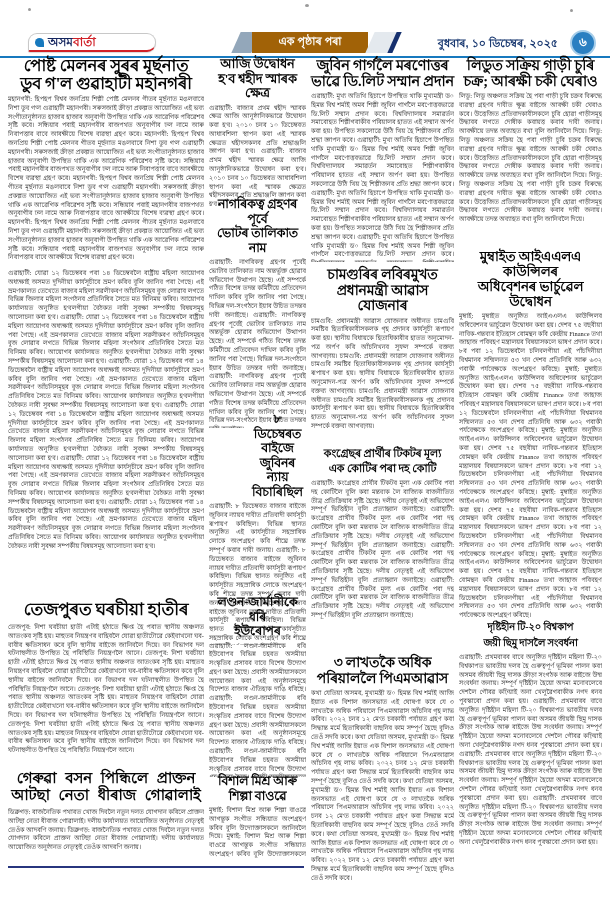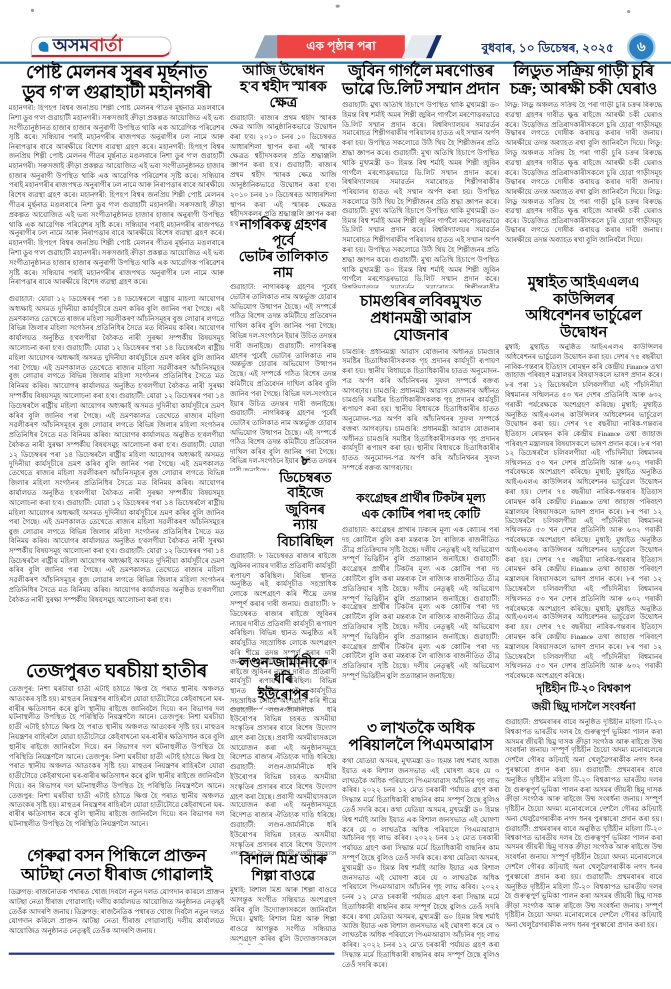--- a/index.html
+++ b/index.html
@@ -4,24 +4,24 @@
 <style>
   html,body{margin:0;padding:0;background:#f2f2f0;}
   .page{position:relative;width:610px;height:899px;background:#ffffff;overflow:hidden;
         font-family:"Liberation Serif", serif;color:#1a1a1a;}
   
   .masthead{position:absolute;left:0;top:30px;width:610px;height:26px;}
   .logo{position:absolute;left:28px;top:3px;width:128px;height:19px;background:#fff;
         border:1px solid #c8c8c8;border-radius:9px 9px 9px 2px;box-shadow:0 1px 1px rgba(0,0,0,.15);
         display:flex;align-items:center;padding:0 6px;box-sizing:border-box;border-bottom:2px solid #d12128;}
   .logo-ic{width:9px;height:9px;border-radius:50% 50% 0 50%;background:#1779be;margin-right:4px;flex:0 0 auto;}
-  .brand{font-weight:bold;font-size:16px;line-height:12px;white-space:nowrap;}
+  .brand{font-weight:bold;font-size:12px;line-height:12px;white-space:nowrap;}
   .brand .b1{color:#14255e;} .brand .b2{color:#d12128;}
   .banner-l{position:absolute;left:236px;top:2px;width:20px;height:21px;background:#93a7ba;transform:skewX(-24deg);}
-  .banner{position:absolute;left:252px;top:2px;width:116px;height:21px;background:#ef4444;color:#fff;
+  .banner{position:absolute;left:252px;top:2px;width:116px;height:21px;background:#a16207;color:#fff;
           font-family:"Liberation Sans", sans-serif;font-size:11px;font-weight:bold;
           display:flex;align-items:center;justify-content:center;text-align:center;}
   .banner-r{position:absolute;left:370px;top:2px;width:22px;height:21px;background:#e4e9ee;transform:skewX(-24deg);border-right:5px solid #16306e;}
   .dateline{position:absolute;right:52px;top:5px;font-family:"Liberation Sans", sans-serif;
             font-size:11px;font-weight:bold;color:#15356e;white-space:nowrap;}
   .pagenum{position:absolute;right:14px;top:0px;width:22px;height:22px;border-radius:50%;
            background:#2a7fc1;border:2px solid #a6cde9;color:#fff;font-weight:bold;font-size:12px;
            display:flex;align-items:center;justify-content:center;font-family:"Liberation Sans", sans-serif;}
   .rule-top{position:absolute;left:0;top:56px;width:610px;height:2px;background:#1779be;}
   .speck{position:absolute;background:#9a9a9a;border-radius:50%;}
@@ -65,21 +65,21 @@
   <article class="art" style="left:8px;top:266px;width:196px;">
     <p class="body" style="height:294px;margin-top:3px;">গুৱাহাটী: যোৱা ১২ ডিচেম্বৰৰ পৰা ১৪ ডিচেম্বৰলৈ ৰাষ্ট্ৰীয় মহিলা আয়োগৰ অধ্যক্ষাই অসমত দুদিনীয়া কাৰ্যসূচীৰে ভ্ৰমণ কৰিব বুলি জানিব পৰা গৈছে। এই ভ্ৰমণকালত তেখেতে ৰাজ্যৰ মহিলা সৱলীকৰণ আঁচনিসমূহৰ বুজ লোৱাৰ লগতে বিভিন্ন জিলাৰ মহিলা সংগঠনৰ প্ৰতিনিধিৰ সৈতে মত বিনিময় কৰিব। আয়োগৰ কাৰ্যালয়ত অনুষ্ঠিত হ'বলগীয়া বৈঠকত নাৰী সুৰক্ষা সম্পৰ্কীয় বিষয়সমূহ আলোচনা কৰা হ'ব। গুৱাহাটী: যোৱা ১২ ডিচেম্বৰৰ পৰা ১৪ ডিচেম্বৰলৈ ৰাষ্ট্ৰীয় মহিলা আয়োগৰ অধ্যক্ষাই অসমত দুদিনীয়া কাৰ্যসূচীৰে ভ্ৰমণ কৰিব বুলি জানিব পৰা গৈছে। এই ভ্ৰমণকালত তেখেতে ৰাজ্যৰ মহিলা সৱলীকৰণ আঁচনিসমূহৰ বুজ লোৱাৰ লগতে বিভিন্ন জিলাৰ মহিলা সংগঠনৰ প্ৰতিনিধিৰ সৈতে মত বিনিময় কৰিব। আয়োগৰ কাৰ্যালয়ত অনুষ্ঠিত হ'বলগীয়া বৈঠকত নাৰী সুৰক্ষা সম্পৰ্কীয় বিষয়সমূহ আলোচনা কৰা হ'ব। গুৱাহাটী: যোৱা ১২ ডিচেম্বৰৰ পৰা ১৪ ডিচেম্বৰলৈ ৰাষ্ট্ৰীয় মহিলা আয়োগৰ অধ্যক্ষাই অসমত দুদিনীয়া কাৰ্যসূচীৰে ভ্ৰমণ কৰিব বুলি জানিব পৰা গৈছে। এই ভ্ৰমণকালত তেখেতে ৰাজ্যৰ মহিলা সৱলীকৰণ আঁচনিসমূহৰ বুজ লোৱাৰ লগতে বিভিন্ন জিলাৰ মহিলা সংগঠনৰ প্ৰতিনিধিৰ সৈতে মত বিনিময় কৰিব। আয়োগৰ কাৰ্যালয়ত অনুষ্ঠিত হ'বলগীয়া বৈঠকত নাৰী সুৰক্ষা সম্পৰ্কীয় বিষয়সমূহ আলোচনা কৰা হ'ব। গুৱাহাটী: যোৱা ১২ ডিচেম্বৰৰ পৰা ১৪ ডিচেম্বৰলৈ ৰাষ্ট্ৰীয় মহিলা আয়োগৰ অধ্যক্ষাই অসমত দুদিনীয়া কাৰ্যসূচীৰে ভ্ৰমণ কৰিব বুলি জানিব পৰা গৈছে। এই ভ্ৰমণকালত তেখেতে ৰাজ্যৰ মহিলা সৱলীকৰণ আঁচনিসমূহৰ বুজ লোৱাৰ লগতে বিভিন্ন জিলাৰ মহিলা সংগঠনৰ প্ৰতিনিধিৰ সৈতে মত বিনিময় কৰিব। আয়োগৰ কাৰ্যালয়ত অনুষ্ঠিত হ'বলগীয়া বৈঠকত নাৰী সুৰক্ষা সম্পৰ্কীয় বিষয়সমূহ আলোচনা কৰা হ'ব। গুৱাহাটী: যোৱা ১২ ডিচেম্বৰৰ পৰা ১৪ ডিচেম্বৰলৈ ৰাষ্ট্ৰীয় মহিলা আয়োগৰ অধ্যক্ষাই অসমত দুদিনীয়া কাৰ্যসূচীৰে ভ্ৰমণ কৰিব বুলি জানিব পৰা গৈছে। এই ভ্ৰমণকালত তেখেতে ৰাজ্যৰ মহিলা সৱলীকৰণ আঁচনিসমূহৰ বুজ লোৱাৰ লগতে বিভিন্ন জিলাৰ মহিলা সংগঠনৰ প্ৰতিনিধিৰ সৈতে মত বিনিময় কৰিব। আয়োগৰ কাৰ্যালয়ত অনুষ্ঠিত হ'বলগীয়া বৈঠকত নাৰী সুৰক্ষা সম্পৰ্কীয় বিষয়সমূহ আলোচনা কৰা হ'ব। গুৱাহাটী: যোৱা ১২ ডিচেম্বৰৰ পৰা ১৪ ডিচেম্বৰলৈ ৰাষ্ট্ৰীয় মহিলা আয়োগৰ অধ্যক্ষাই অসমত দুদিনীয়া কাৰ্যসূচীৰে ভ্ৰমণ কৰিব বুলি জানিব পৰা গৈছে। এই ভ্ৰমণকালত তেখেতে ৰাজ্যৰ মহিলা সৱলীকৰণ আঁচনিসমূহৰ বুজ লোৱাৰ লগতে বিভিন্ন জিলাৰ মহিলা সংগঠনৰ প্ৰতিনিধিৰ সৈতে মত বিনিময় কৰিব। আয়োগৰ কাৰ্যালয়ত অনুষ্ঠিত হ'বলগীয়া বৈঠকত নাৰী সুৰক্ষা সম্পৰ্কীয় বিষয়সমূহ আলোচনা কৰা হ'ব। </p>
   </article>
   <article class="art" style="left:8px;top:600px;width:196px;">
     <h2 class="hl" style="font-size:17px;line-height:20px;">
         <span>তেজপুৰত ঘৰচীয়া হাতীৰ</span>
       </h2>
     <p class="body" style="height:141px;margin-top:3px;">তেজপুৰ: নিশা ঘৰচীয়া হাতী এটাই হঠাতে ক্ষিপ্ত হৈ পৰাত স্থানীয় অঞ্চলত আতংকৰ সৃষ্টি হয়। মাহুতৰ নিয়ন্ত্ৰণৰ বাহিৰলৈ যোৱা হাতীটোৱে কেইবাখনো ঘৰ-বাৰীৰ ক্ষতিসাধন কৰে বুলি স্থানীয় ৰাইজে জানিবলৈ দিয়ে। বন বিভাগৰ দল ঘটনাস্থলীত উপস্থিত হৈ পৰিস্থিতি নিয়ন্ত্ৰণলৈ আনে। তেজপুৰ: নিশা ঘৰচীয়া হাতী এটাই হঠাতে ক্ষিপ্ত হৈ পৰাত স্থানীয় অঞ্চলত আতংকৰ সৃষ্টি হয়। মাহুতৰ নিয়ন্ত্ৰণৰ বাহিৰলৈ যোৱা হাতীটোৱে কেইবাখনো ঘৰ-বাৰীৰ ক্ষতিসাধন কৰে বুলি স্থানীয় ৰাইজে জানিবলৈ দিয়ে। বন বিভাগৰ দল ঘটনাস্থলীত উপস্থিত হৈ পৰিস্থিতি নিয়ন্ত্ৰণলৈ আনে। তেজপুৰ: নিশা ঘৰচীয়া হাতী এটাই হঠাতে ক্ষিপ্ত হৈ পৰাত স্থানীয় অঞ্চলত আতংকৰ সৃষ্টি হয়। মাহুতৰ নিয়ন্ত্ৰণৰ বাহিৰলৈ যোৱা হাতীটোৱে কেইবাখনো ঘৰ-বাৰীৰ ক্ষতিসাধন কৰে বুলি স্থানীয় ৰাইজে জানিবলৈ দিয়ে। বন বিভাগৰ দল ঘটনাস্থলীত উপস্থিত হৈ পৰিস্থিতি নিয়ন্ত্ৰণলৈ আনে। তেজপুৰ: নিশা ঘৰচীয়া হাতী এটাই হঠাতে ক্ষিপ্ত হৈ পৰাত স্থানীয় অঞ্চলত আতংকৰ সৃষ্টি হয়। মাহুতৰ নিয়ন্ত্ৰণৰ বাহিৰলৈ যোৱা হাতীটোৱে কেইবাখনো ঘৰ-বাৰীৰ ক্ষতিসাধন কৰে বুলি স্থানীয় ৰাইজে জানিবলৈ দিয়ে। বন বিভাগৰ দল ঘটনাস্থলীত উপস্থিত হৈ পৰিস্থিতি নিয়ন্ত্ৰণলৈ আনে। </p>
   </article>
   <article class="art" style="left:8px;top:771px;width:196px;">
-    <h2 class="hl" style="font-size:15px;line-height:17px;">
+    <h2 class="hl" style="font-size:15px;line-height:17px;font-family:Liberation Mono, monospace;">
         <span>গেৰুৱা বসন পিন্ধিলে প্ৰাক্তন</span>
         <span>আটছা নেতা ধীৰাজ গোৱালাই</span>
       </h2>
     <p class="body" style="height:44px;margin-top:3px;">ডিব্ৰুগড়: ৰাজনৈতিক পথাৰত খোজ দিবলৈ নতুন দলত যোগদান কৰিলে প্ৰাক্তন আটছা নেতা ধীৰাজ গোৱালাই। দলীয় কাৰ্যালয়ত আয়োজিত অনুষ্ঠানত নেতৃত্বই তেওঁক আদৰণি জনায়। ডিব্ৰুগড়: ৰাজনৈতিক পথাৰত খোজ দিবলৈ নতুন দলত যোগদান কৰিলে প্ৰাক্তন আটছা নেতা ধীৰাজ গোৱালাই। দলীয় কাৰ্যালয়ত আয়োজিত অনুষ্ঠানত নেতৃত্বই তেওঁক আদৰণি জনায়। </p>
   </article>
   <div class="rule-bl"></div>
 
   <article class="art" style="left:209px;top:57px;width:97px;">
     <h2 class="hl" style="font-size:13px;line-height:14.5px;">
         <span>আজি উদ্বোধন</span>

